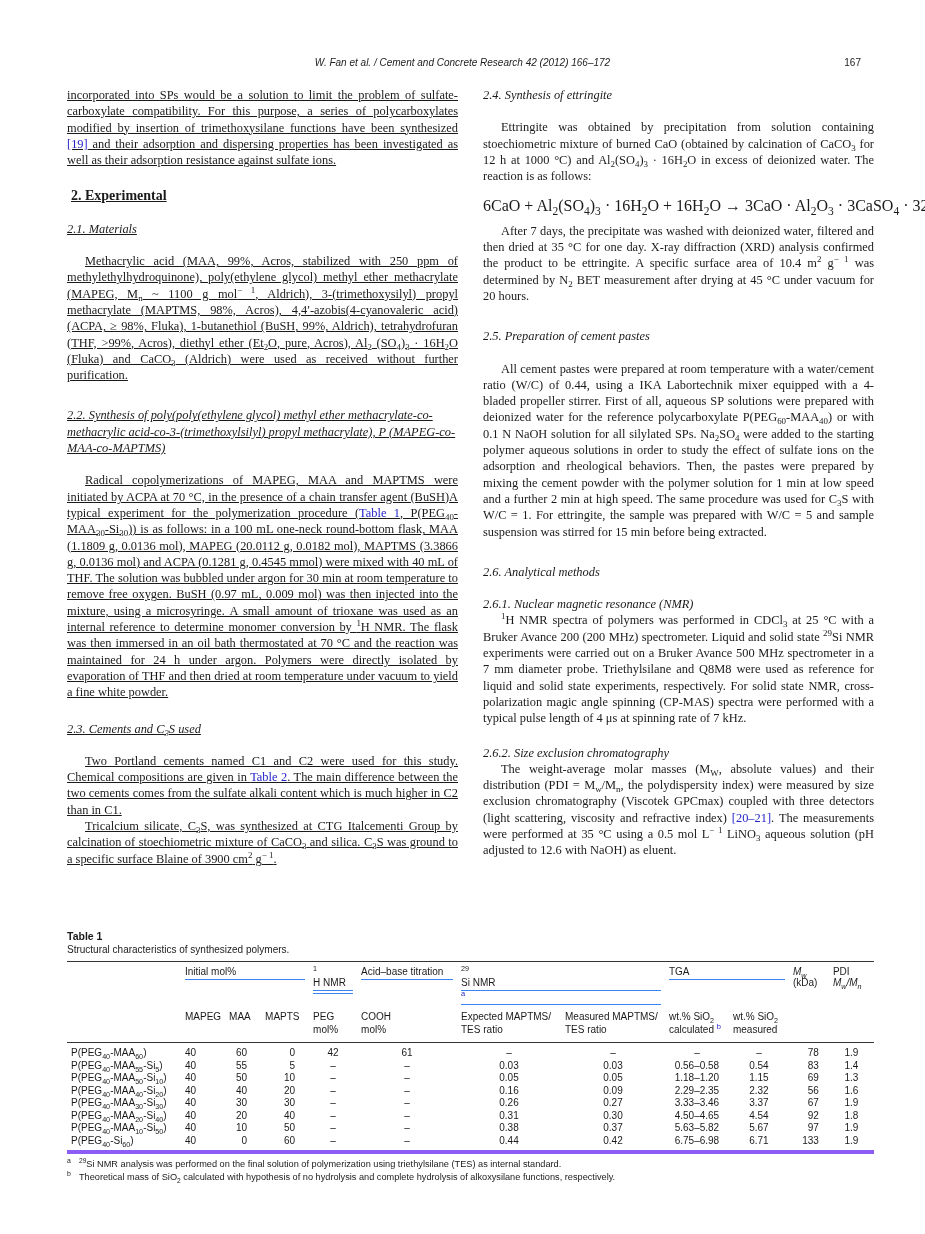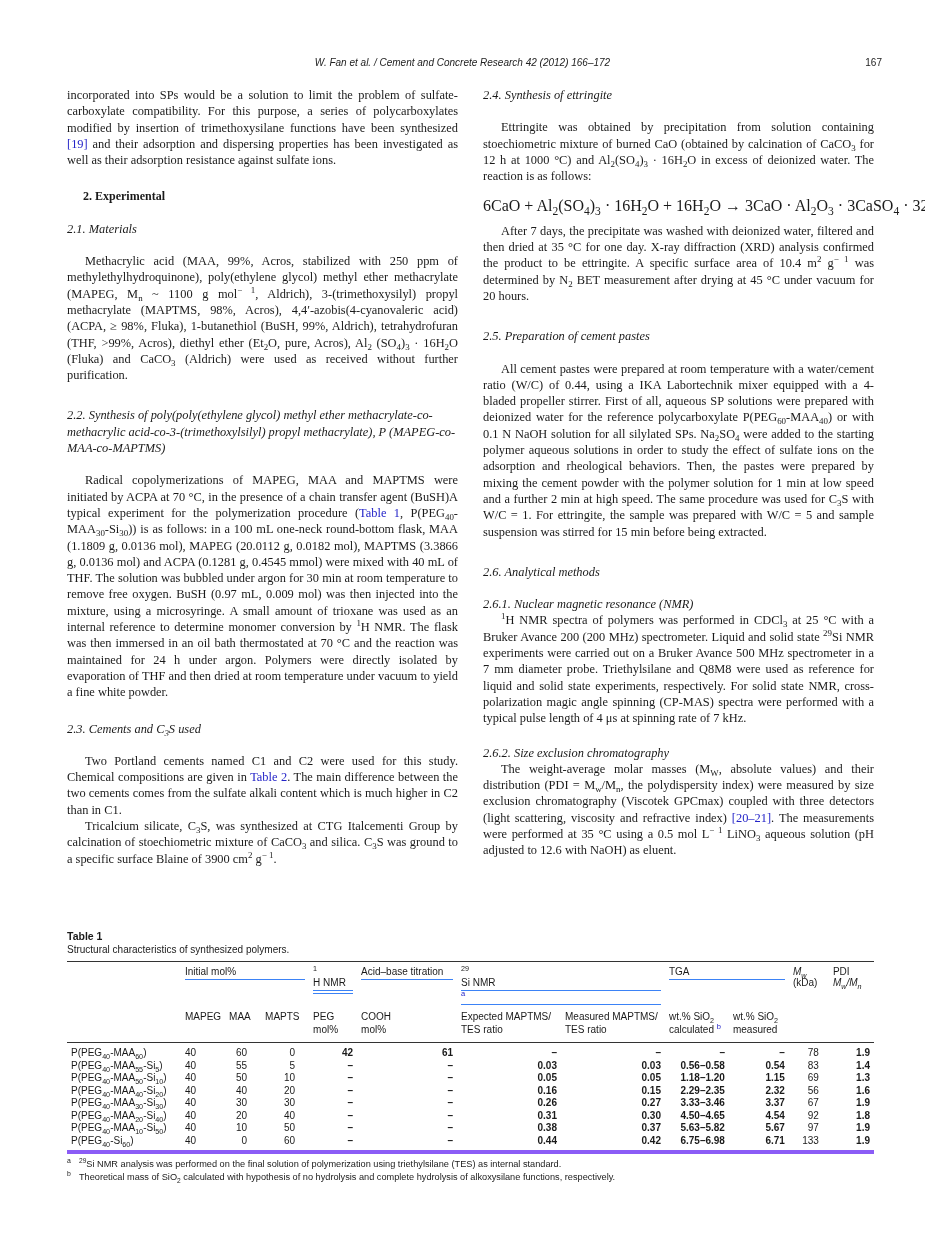--- a/index.html
+++ b/index.html
@@ -7,28 +7,28 @@
     width: 925px; height: 1234px; position: relative; overflow: hidden;
     font-family: "Liberation Serif", "DejaVu Serif", serif;
     color: #1a1a1a;
   }
   .running-head {
     position: absolute; top: 57px; left: 0; width: 925px;
     font-family: "Liberation Sans", "DejaVu Sans", sans-serif;
     font-style: italic; font-size: 10px; color: #222;
   }
   .running-head .center { position: absolute; left: 0; width: 925px; text-align: center; }
-  .running-head .pageno { position: absolute; right: 43px; font-style: normal; }
+  .running-head .pageno { position: absolute; right: 64px; font-style: normal; }
 
   .col { position: absolute; top: 87px; width: 391px; font-size: 12.4px; line-height: 16.3px; }
-  .col-left { left: 67px; }
+  .col-left { left: 67px; text-decoration: underline; }
   .col-right { left: 483px; }
   .col p { margin: 0; text-align: justify; hyphens: auto; }
   .col p.indent { text-indent: 18px; }
-  .h2 { font-weight: bold; font-size: 12px; margin: 16px 0 0 16px; }
+  .h2 { font-weight: bold; font-size: 14px; margin: 16px 0 0 4px; }
   .h3 { font-style: italic; margin: 16px 0 16px 0; }
   .h4 { font-style: italic; margin: 16px 0 0 0; }
   .link { color: #2323c8; }
   .eq { margin: 14px 0 8px 0; font-size: 16px; white-space: nowrap; }
   sub, sup { font-size: 0.72em; line-height: 0; }
 
   .table-wrap {
     position: absolute; top: 930px; left: 67px; width: 807px;
     font-family: "Liberation Sans", "DejaVu Sans", sans-serif;
   }
@@ -39,21 +39,21 @@
     font-size: 10px; color: #1a1a1a;
   }
   table.t1 th { font-weight: normal; text-align: left; vertical-align: top; padding: 2px 4px 2px 4px; }
   table.t1 thead tr.r1 th { border-top: 1.2px solid #333; padding-top: 4px; }
   table.t1 thead tr.r1 th.grp span { display: block; border-bottom: 1px solid #3b82f6; padding-bottom: 2px; }
   table.t1 thead tr.r2 th { padding-top: 3px; padding-bottom: 6px; border-bottom: 1px solid #333; line-height: 13px; margin-left: 16px; }
   table.t1 td { padding: 0 4px; line-height: 12.5px; white-space: nowrap; }
   table.t1 tbody tr:first-child td { padding-top: 4px; }
   table.t1 tbody tr:last-child td { padding-bottom: 3px; border-bottom: 4px solid #8b5cf6; }
   td.num { text-align: right; }
-  td.l { text-align: right; font-weight: bold; }
+  td.l { text-align: center; }
   .fn-ref { color: #2323c8; font-size: 0.75em; vertical-align: super; line-height: 0; }
   .footnotes { font-size: 9.2px; margin-top: 4px; line-height: 13px; }
   .footnotes .mk { display: inline-block; width: 12px; font-size: 0.75em; vertical-align: super; line-height: 0; }
 </style>
 </head>
 <body>
 
 <div class="running-head">
   <span class="center">W. Fan et al. / Cement and Concrete Research 42 (2012) 166–172</span>
   <span class="pageno">167</span>
@@ -200,21 +200,21 @@
           <td class="l">1.3</td>
         </tr>
         <tr>
           <td><span>P(PEG</span><sub>40</sub><span>-MAA</span><sub>40</sub><span>-Si</span><sub>20</sub><span>)</span></td>
           <td class="num" style="text-align: left;">40</td>
           <td class="num" style="padding-right: 14px;">40</td>
           <td class="num" style="padding-right: 14px;">20</td>
           <td class="l">–</td>
           <td class="l">–</td>
           <td class="l">0.16</td>
-          <td class="l">0.15</td>
+          <td class="l">0.09</td>
           <td class="l">2.29–2.35</td>
           <td class="l">2.32</td>
           <td class="num" style="padding-right: 10px;">56</td>
           <td class="l">1.6</td>
         </tr>
         <tr>
           <td><span>P(PEG</span><sub>40</sub><span>-MAA</span><sub>30</sub><span>-Si</span><sub>30</sub><span>)</span></td>
           <td class="num" style="text-align: left;">40</td>
           <td class="num" style="padding-right: 14px;">30</td>
           <td class="num" style="padding-right: 14px;">30</td>

